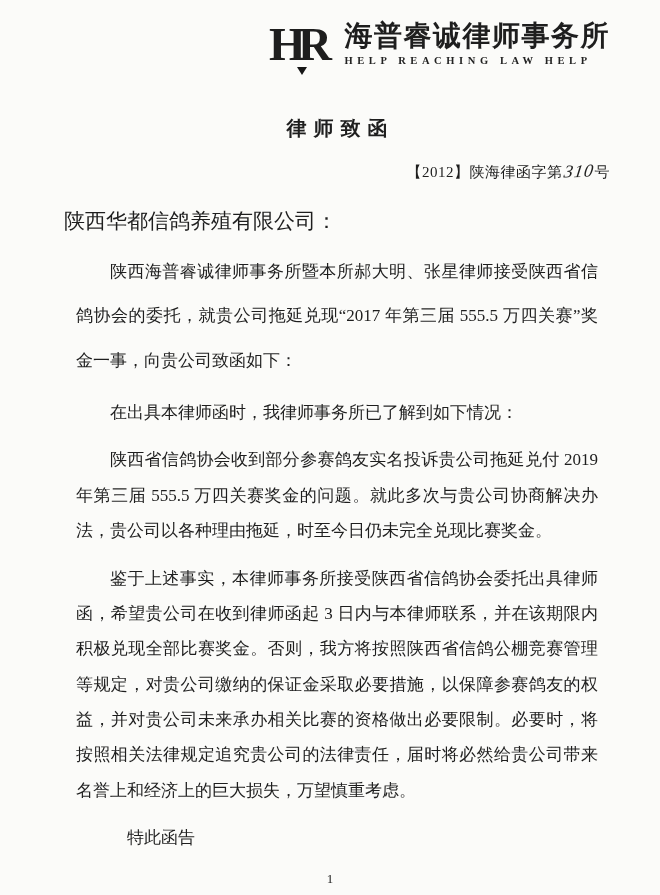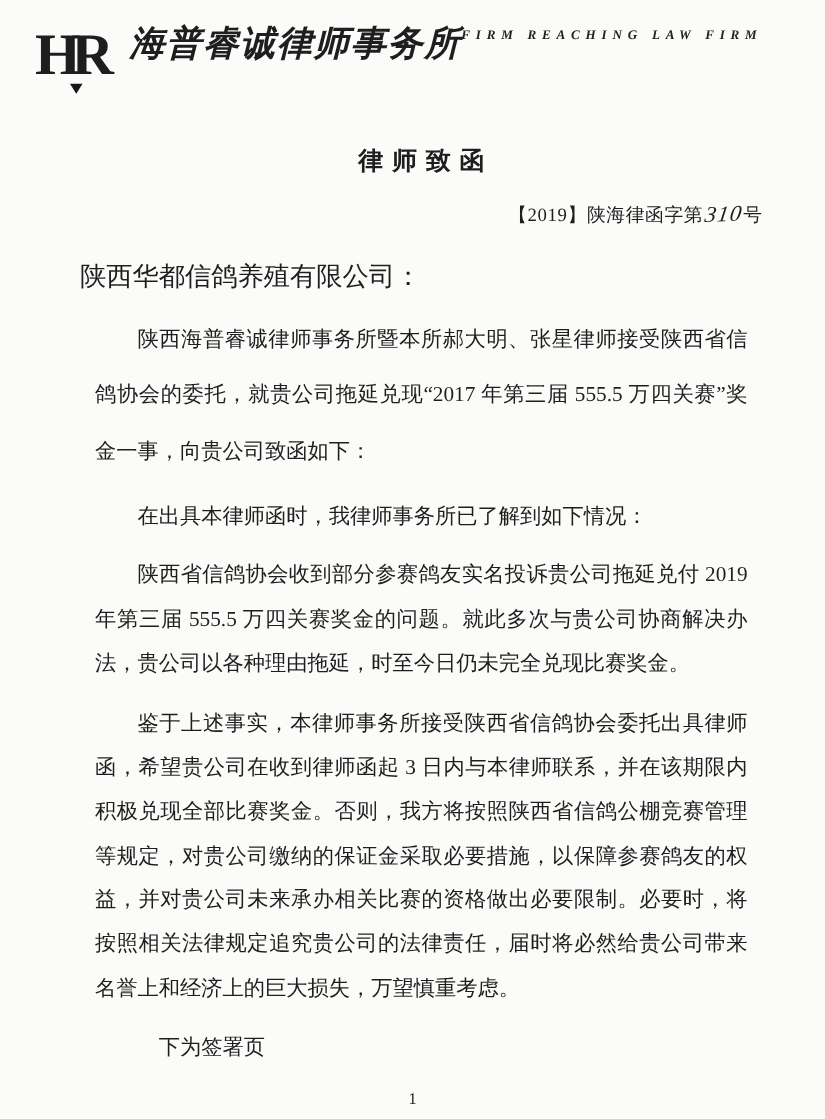--- a/index.html
+++ b/index.html
@@ -37,21 +37,21 @@
   }
   .monogram .pendant{
     position:absolute;
     left:44%;
     bottom:-7px;
     width:0;height:0;
     border-left:5px solid transparent;
     border-right:5px solid transparent;
     border-top:8px solid #161616;
   }
-  .firm{display:flex;flex-direction:row;font-style:italic;}
+  .firm{display:flex;flex-direction:column;}
   .firm-cn{
     font-size:28px;
     font-weight:bold;
     letter-spacing:1.5px;
     line-height:1.15;
     white-space:nowrap;
   }
   .firm-en{
     font-size:10.5px;
     font-weight:bold;
@@ -116,37 +116,37 @@
 
 <div class="page">
 
   <div class="brand">
     <div class="monogram">
       <span>HR</span>
       <span class="pendant"></span>
     </div>
     <div class="firm">
       <div class="firm-cn">海普睿诚律师事务所</div>
-      <div class="firm-en">FIRM REACHING LAW FIRM</div>
+      <div class="firm-en">HELP REACHING LAW HELP</div>
     </div>
   </div>
 
   <div class="title">律师致函</div>
 
   <div class="ref">
-    <span>【2019】陕海律函字第</span><span class="hand">310</span><span>号</span>
+    <span>【2012】陕海律函字第</span><span class="hand">310</span><span>号</span>
   </div>
 
   <div class="addressee">陕西华都信鸽养殖有限公司：</div>
 
   <div class="body-text">
     <p class="para first">陕西海普睿诚律师事务所暨本所郝大明、张星律师接受陕西省信鸽协会的委托，就贵公司拖延兑现“2017 年第三届 555.5 万四关赛”奖金一事，向贵公司致函如下：</p>
     <p class="para">在出具本律师函时，我律师事务所已了解到如下情况：</p>
     <p class="para">陕西省信鸽协会收到部分参赛鸽友实名投诉贵公司拖延兑付 2019 年第三届 555.5 万四关赛奖金的问题。就此多次与贵公司协商解决办法，贵公司以各种理由拖延，时至今日仍未完全兑现比赛奖金。</p>
     <p class="para">鉴于上述事实，本律师事务所接受陕西省信鸽协会委托出具律师函，希望贵公司在收到律师函起 3 日内与本律师联系，并在该期限内积极兑现全部比赛奖金。否则，我方将按照陕西省信鸽公棚竞赛管理等规定，对贵公司缴纳的保证金采取必要措施，以保障参赛鸽友的权益，并对贵公司未来承办相关比赛的资格做出必要限制。必要时，将按照相关法律规定追究贵公司的法律责任，届时将必然给贵公司带来名誉上和经济上的巨大损失，万望慎重考虑。</p>
-    <p class="para closing">下为签署页</p>
+    <p class="para closing">特此函告</p>
   </div>
 
   <div class="sign-note">（陕海律函字第）</div>
 
   <div class="page-num">1</div>
 
 </div>
 
 </body></html>

